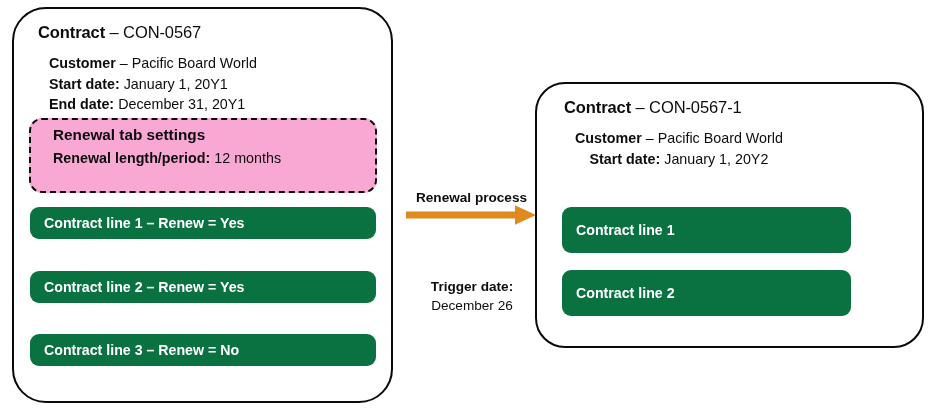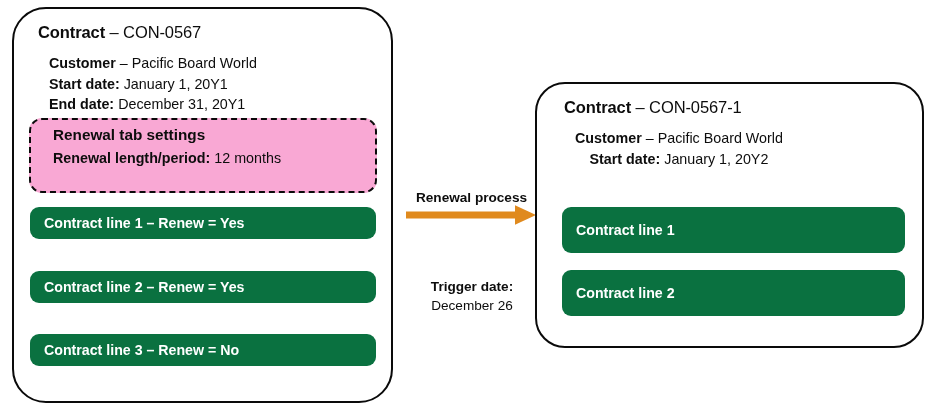--- a/index.html
+++ b/index.html
@@ -112,21 +112,21 @@
     left: 16px;
     width: 346px;
     height: 32px;
   }
   #contract-source .line-pill.p1 { top: 198px; }
   #contract-source .line-pill.p2 { top: 262px; }
   #contract-source .line-pill.p3 { top: 325px; }
 
   #contract-renewed .line-pill {
     left: 25px;
-    width: 343px;
+    width: 289px;
     height: 46px;
   }
   #contract-renewed .line-pill.p1 { top: 123px; }
   #contract-renewed .line-pill.p2 { top: 186px; }
 
   
   #renewal-arrow {
     position: absolute;
     left: 405px;
     top: 203px;

